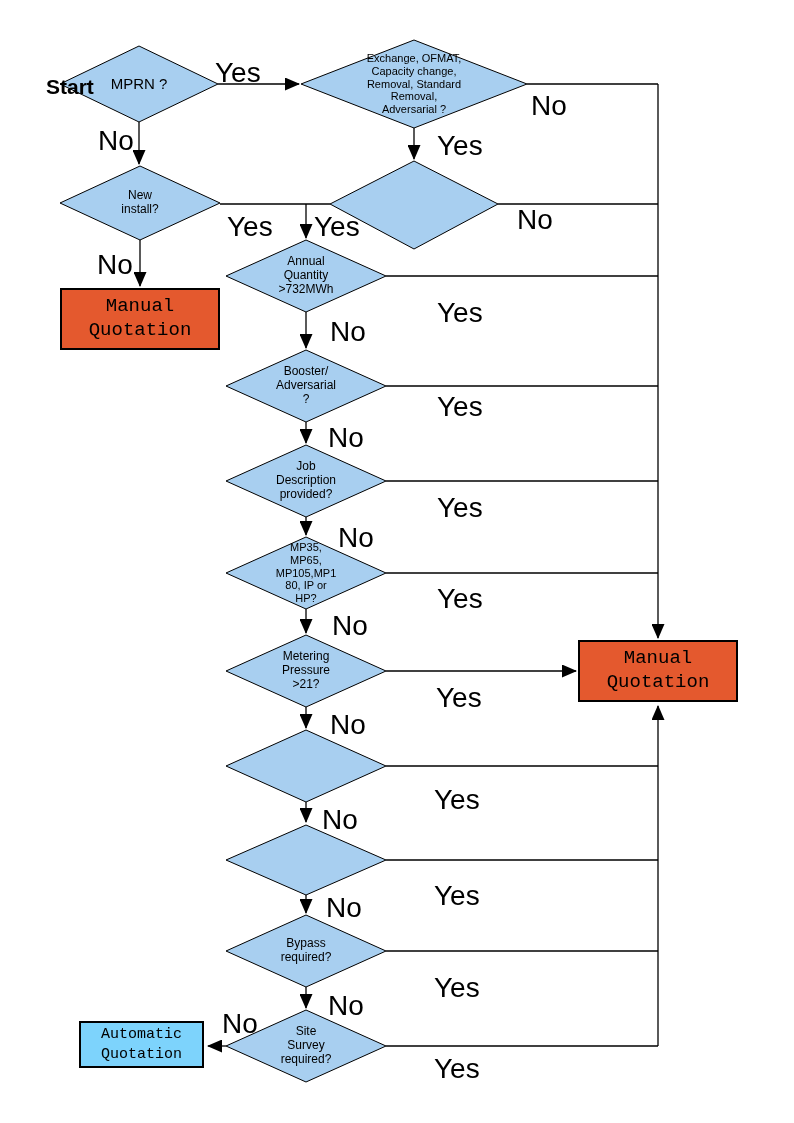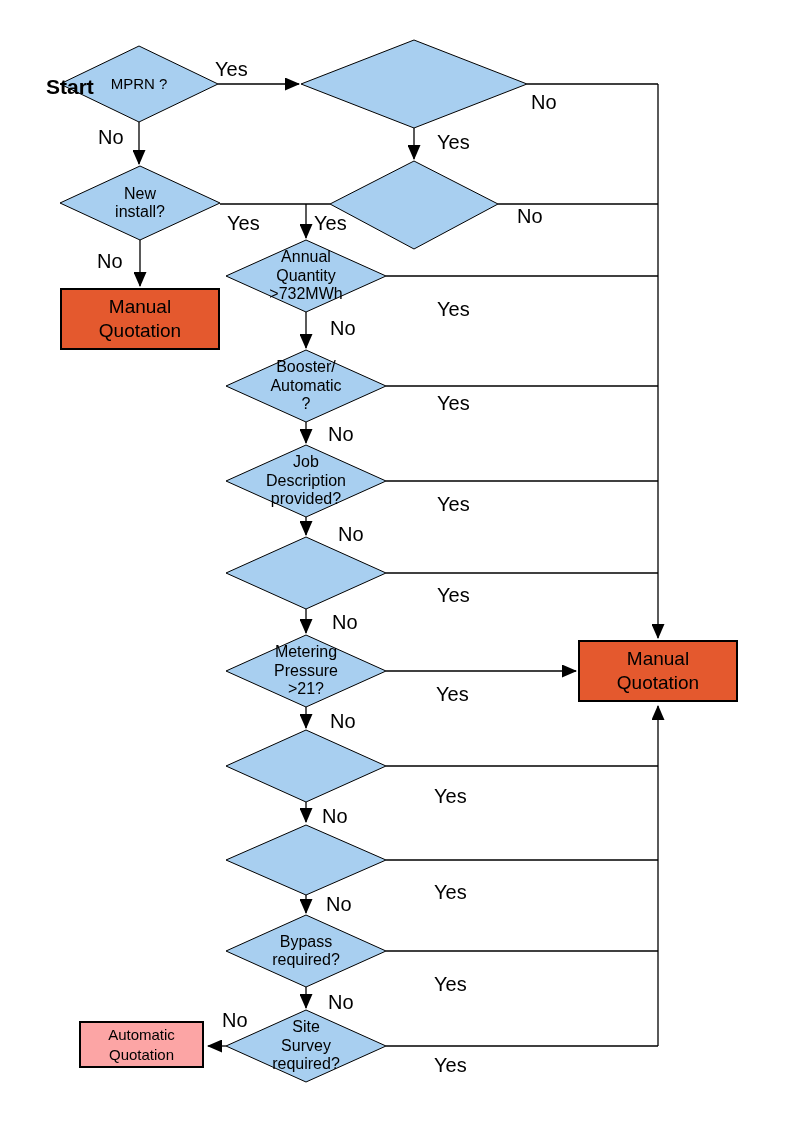--- a/index.html
+++ b/index.html
@@ -10,38 +10,38 @@
     font-family:"Liberation Sans", sans-serif;
     color:#000;
     overflow:hidden;
   }
   #wires{position:absolute;left:0;top:0;width:794px;height:1123px;}
   .dtext{
     position:absolute;
     display:flex;align-items:center;justify-content:center;
     text-align:center;
     white-space:pre-line;
-    font-size:16px;line-height:1.15;
+    font-size:12px;line-height:1.15;
     pointer-events:none;
   }
   .dtext.small{font-size:11px;}
   .dtext.big{font-size:15px;}
   .dtext.leftalign{justify-content:flex-start;text-align:left;}
   .term{
     position:absolute;
     display:flex;align-items:center;justify-content:center;
     text-align:center;white-space:pre-line;
     border:2px solid #000;
     box-sizing:border-box;
-    font-size:19px;line-height:1.25;
+    font-size:19px;line-height:1.25;font-family:Liberation Mono, monospace;
   }
   .term.smalltext{font-size:15px;line-height:1.3;}
   .lbl{
     position:absolute;
-    font-size:20px;line-height:1;
+    font-size:28px;line-height:1;
     white-space:nowrap;
   }
   .start{
     position:absolute;
     font-size:21px;font-weight:bold;line-height:1;
   }
 </style>
 </head>
 <body>
 
@@ -124,45 +124,55 @@
       <polygon points="226,766 306,730 386,766 306,802" fill="#A8CFF0"></polygon>
       <polygon points="226,860 306,825 386,860 306,895" fill="#A8CFF0"></polygon>
       <polygon points="226,951 306,915 386,951 306,987" fill="#A8CFF0"></polygon>
       <polygon points="226,1046 306,1010 386,1046 306,1082" fill="#A8CFF0"></polygon>
     </g>
   </svg>
 
   <div class="start" style="left:46px;top:44px;margin-top:32px;">Start</div>
 
   <div class="dtext big" style="left:64px;top:46px;width:150px;height:76px;">MPRN ?</div>
+  <div class="dtext small" style="left:339px;top:40px;width:150px;height:88px;">Exchange, OFMAT,
+Capacity change,
+Removal, Standard
+Removal,
+Adversarial ?</div>
   <div class="dtext" style="left:65px;top:166px;width:150px;height:74px;">New
 install?</div>
   <div class="dtext" style="left:231px;top:240px;width:150px;height:72px;">Annual
 Quantity
 &gt;732MWh</div>
   <div class="dtext" style="left:231px;top:350px;width:150px;height:72px;">Booster/
-Automatic
+Adversarial
 ?</div>
   <div class="dtext" style="left:231px;top:445px;width:150px;height:72px;">Job
 Description
 provided?</div>
+  <div class="dtext small" style="left:231px;top:537px;width:150px;height:72px;">MP35,
+MP65,
+MP105,MP1
+80, IP or
+HP?</div>
   <div class="dtext" style="left:231px;top:635px;width:150px;height:72px;">Metering
 Pressure
 &gt;21?</div>
   <div class="dtext" style="left:231px;top:915px;width:150px;height:72px;">Bypass
 required?</div>
   <div class="dtext" style="left:231px;top:1010px;width:150px;height:72px;">Site
 Survey
 required?</div>
 
   <div class="term" style="left: 60px; top: 288px; width: 160px; height: 62px; background-color: rgb(228, 89, 46);">Manual
 Quotation</div>
   <div class="term" style="left: 578px; top: 640px; width: 160px; height: 62px; background-color: rgb(228, 89, 46);">Manual
 Quotation</div>
-  <div class="term smalltext" style="left: 79px; top: 1021px; width: 125px; height: 47px; background-color: #fca5a5;">Automatic
+  <div class="term smalltext" style="left: 79px; top: 1021px; width: 125px; height: 47px; background-color: #7dd3fc;">Automatic
 Quotation</div>
 
   <div class="lbl" style="left:215px;top:59px;">Yes</div>
   <div class="lbl" style="left:98px;top:127px;">No</div>
   <div class="lbl" style="left:531px;top:92px;">No</div>
   <div class="lbl" style="left:437px;top:132px;">Yes</div>
   <div class="lbl" style="left:517px;top:206px;">No</div>
   <div class="lbl" style="left:227px;top:213px;">Yes</div>
   <div class="lbl" style="left:314px;top:213px;">Yes</div>
   <div class="lbl" style="left:97px;top:251px;">No</div>

